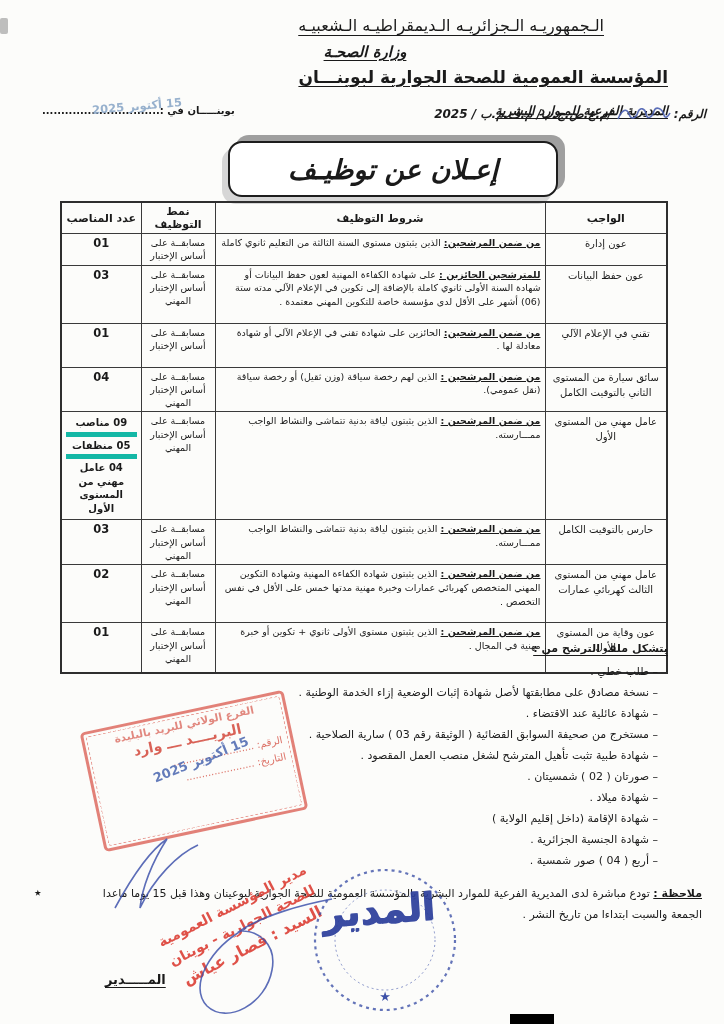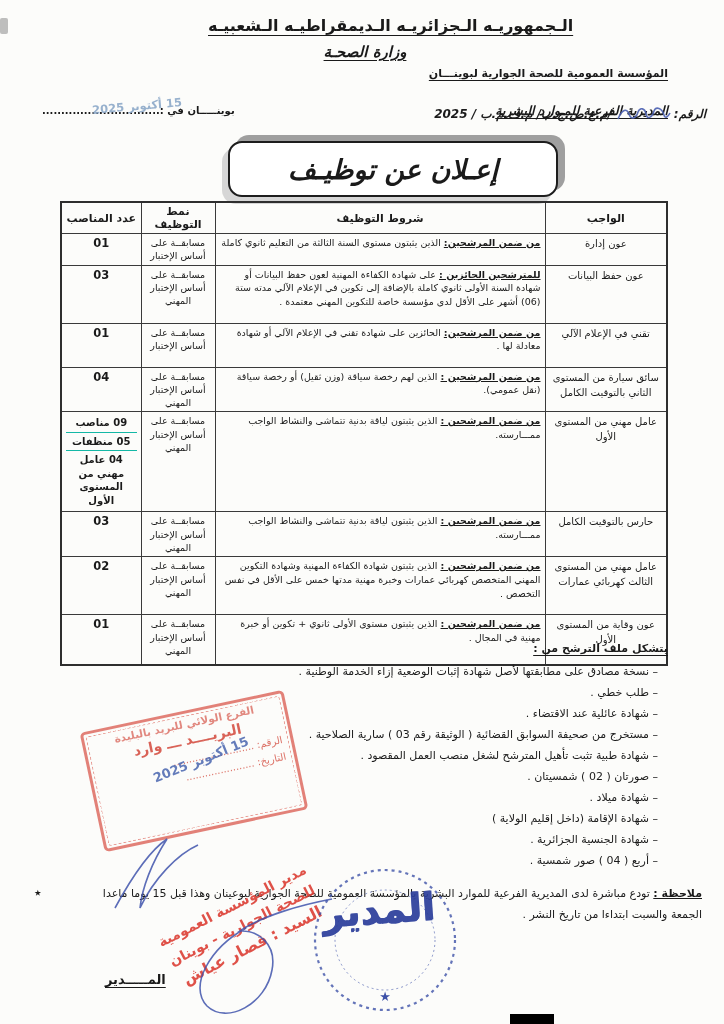--- a/index.html
+++ b/index.html
@@ -3,25 +3,25 @@
 <meta charset="utf-8">
 <style>
   html,body{margin:0;padding:0;background:#e8e8e8;}
   .page{
     position:relative;width:724px;height:1024px;margin:0 auto;
     background:#fcfcfa;overflow:hidden;direction:rtl;
     font-family:"DejaVu Sans",sans-serif;color:#1a1a1a;
   }
   .abs{position:absolute;}
   
-  .republic{top:16px;left:208px;width:410px;text-align:left;font-size:16px;font-weight:bold;
+  .republic{top:16px;left:194px;width:410px;text-align:right;font-size:16px;font-weight:normal;
     text-decoration:underline;text-underline-offset:4px;letter-spacing:.5px;}
   .ministry{top:43px;left:290px;width:150px;text-align:center;font-size:15px;font-weight:bold;
     font-style:italic;text-decoration:underline;text-underline-offset:3px;}
-  .institution{top:67px;right:56px;font-size:11px;font-weight:bold;
+  .institution{top:67px;right:56px;font-size:17px;font-weight:bold;
     text-decoration:underline;text-underline-offset:3px;}
   .directorate{top:103px;right:56px;font-size:12.5px;font-weight:bold;font-style:italic;
     text-decoration:underline;text-underline-offset:3px;}
   .ref-line{top:103px;right:18px;font-size:12px;font-weight:bold;font-style:italic;display:flex;align-items:center;gap:2px;}
   .ref-scribble{display:inline-block;vertical-align:middle;}
   .place-date{top:105px;left:42px;font-size:10px;font-weight:bold;letter-spacing:.3px;}
   .date-stamp-top{top:99px;left:92px;font-size:11.5px;font-weight:bold;color:#8da9c9;
     transform:rotate(-5deg);letter-spacing:1px;opacity:.9;}
   .corner-mark{top:18px;left:0;width:8px;height:16px;background:#8a8a8a;opacity:.55;border-radius:2px;}
   
@@ -33,21 +33,21 @@
   table.jobs{position:absolute;top:201px;left:60px;width:606px;border-collapse:collapse;
     table-layout:fixed;direction:rtl;border:2px solid #2e2e2e;}
   table.jobs td,table.jobs th{border:1px solid #3a3a3a;padding:2px 4px;vertical-align:top;overflow:hidden;}
   table.jobs th{font-size:11px;font-weight:bold;text-align:center;height:22px;vertical-align:middle;}
   td.rank{font-size:10px;text-align:center;padding-top:6px;line-height:1.5;}
   td.cond{font-size:9.5px;line-height:1.45;text-align:right;padding:3px 6px;}
   td.cond .lead{font-weight:bold;text-decoration:underline;}
   td.mode{font-size:9.5px;text-align:center;line-height:1.4;padding-top:5px;}
   td.count{font-size:11.5px;font-weight:bold;text-align:center;padding-top:4px;}
   td.count-multi{padding:0;font-size:10px;font-weight:bold;text-align:center;}
-  td.count-multi .sub{border-bottom:1px solid #14b8a6;padding:2px 2px;line-height:1.35;}
+  td.count-multi .sub{border-bottom:5px solid #14b8a6;padding:2px 2px;line-height:1.35;}
   td.count-multi .sub:last-child{border-bottom:none;}
   tr.r1{height:26px;} tr.r2{height:58px;} tr.r3{height:44px;} tr.r4{height:40px;}
   tr.r5{height:86px;} tr.r6{height:42px;} tr.r7{height:58px;} tr.r8{height:50px;}
   
   .docs{top:638px;right:56px;width:500px;font-size:11px;line-height:21px;text-align:right;}
   .docs .heading{font-weight:bold;text-decoration:underline;text-underline-offset:3px;margin-bottom:2px;}
   .docs .item{padding-right:10px;}
   .docs .post-heading{padding-right:0;margin-top:1px;}
   
   .note{top:884px;right:22px;width:608px;font-size:11px;line-height:1.9;text-align:right;}
@@ -170,22 +170,22 @@
       <td class="rank">عون وقاية من المستوى الأول</td>
       <td class="cond"><span class="lead">من ضمن المرشحين :</span> <span>الذين يثبتون مستوى الأولى ثانوي + تكوين أو خبرة مهنية في المجال .</span></td>
       <td class="mode">مسابقــة على أساس الإختبار المهني</td>
       <td class="count">01</td>
     </tr>
   </tbody>
     </table>
 
   <div class="abs docs">
     <div class="heading">يتشكل ملف الترشح من :</div>
+    <div class="item">– طلب خطي .</div>
     <div class="item">– نسخة مصادق على مطابقتها لأصل شهادة إثبات الوضعية إزاء الخدمة الوطنية .</div>
-    <div class="item">– طلب خطي .</div>
     <div class="item">– شهادة عائلية عند الاقتضاء .</div>
     <div class="item">– مستخرج من صحيفة السوابق القضائية ( الوثيقة رقم 03 ) سارية الصلاحية .</div>
     <div class="item">– شهادة طبية تثبت تأهيل المترشح لشغل منصب العمل المقصود .</div>
     <div class="item">– صورتان ( 02 ) شمسيتان .</div>
     <div class="item">– شهادة ميلاد .</div>
     <div class="item">– شهادة الإقامة (داخل إقليم الولاية )</div>
     <div class="item">– شهادة الجنسية الجزائرية .</div>
     <div class="item">– أربع ( 04 ) صور شمسية .</div>
   </div>
 

